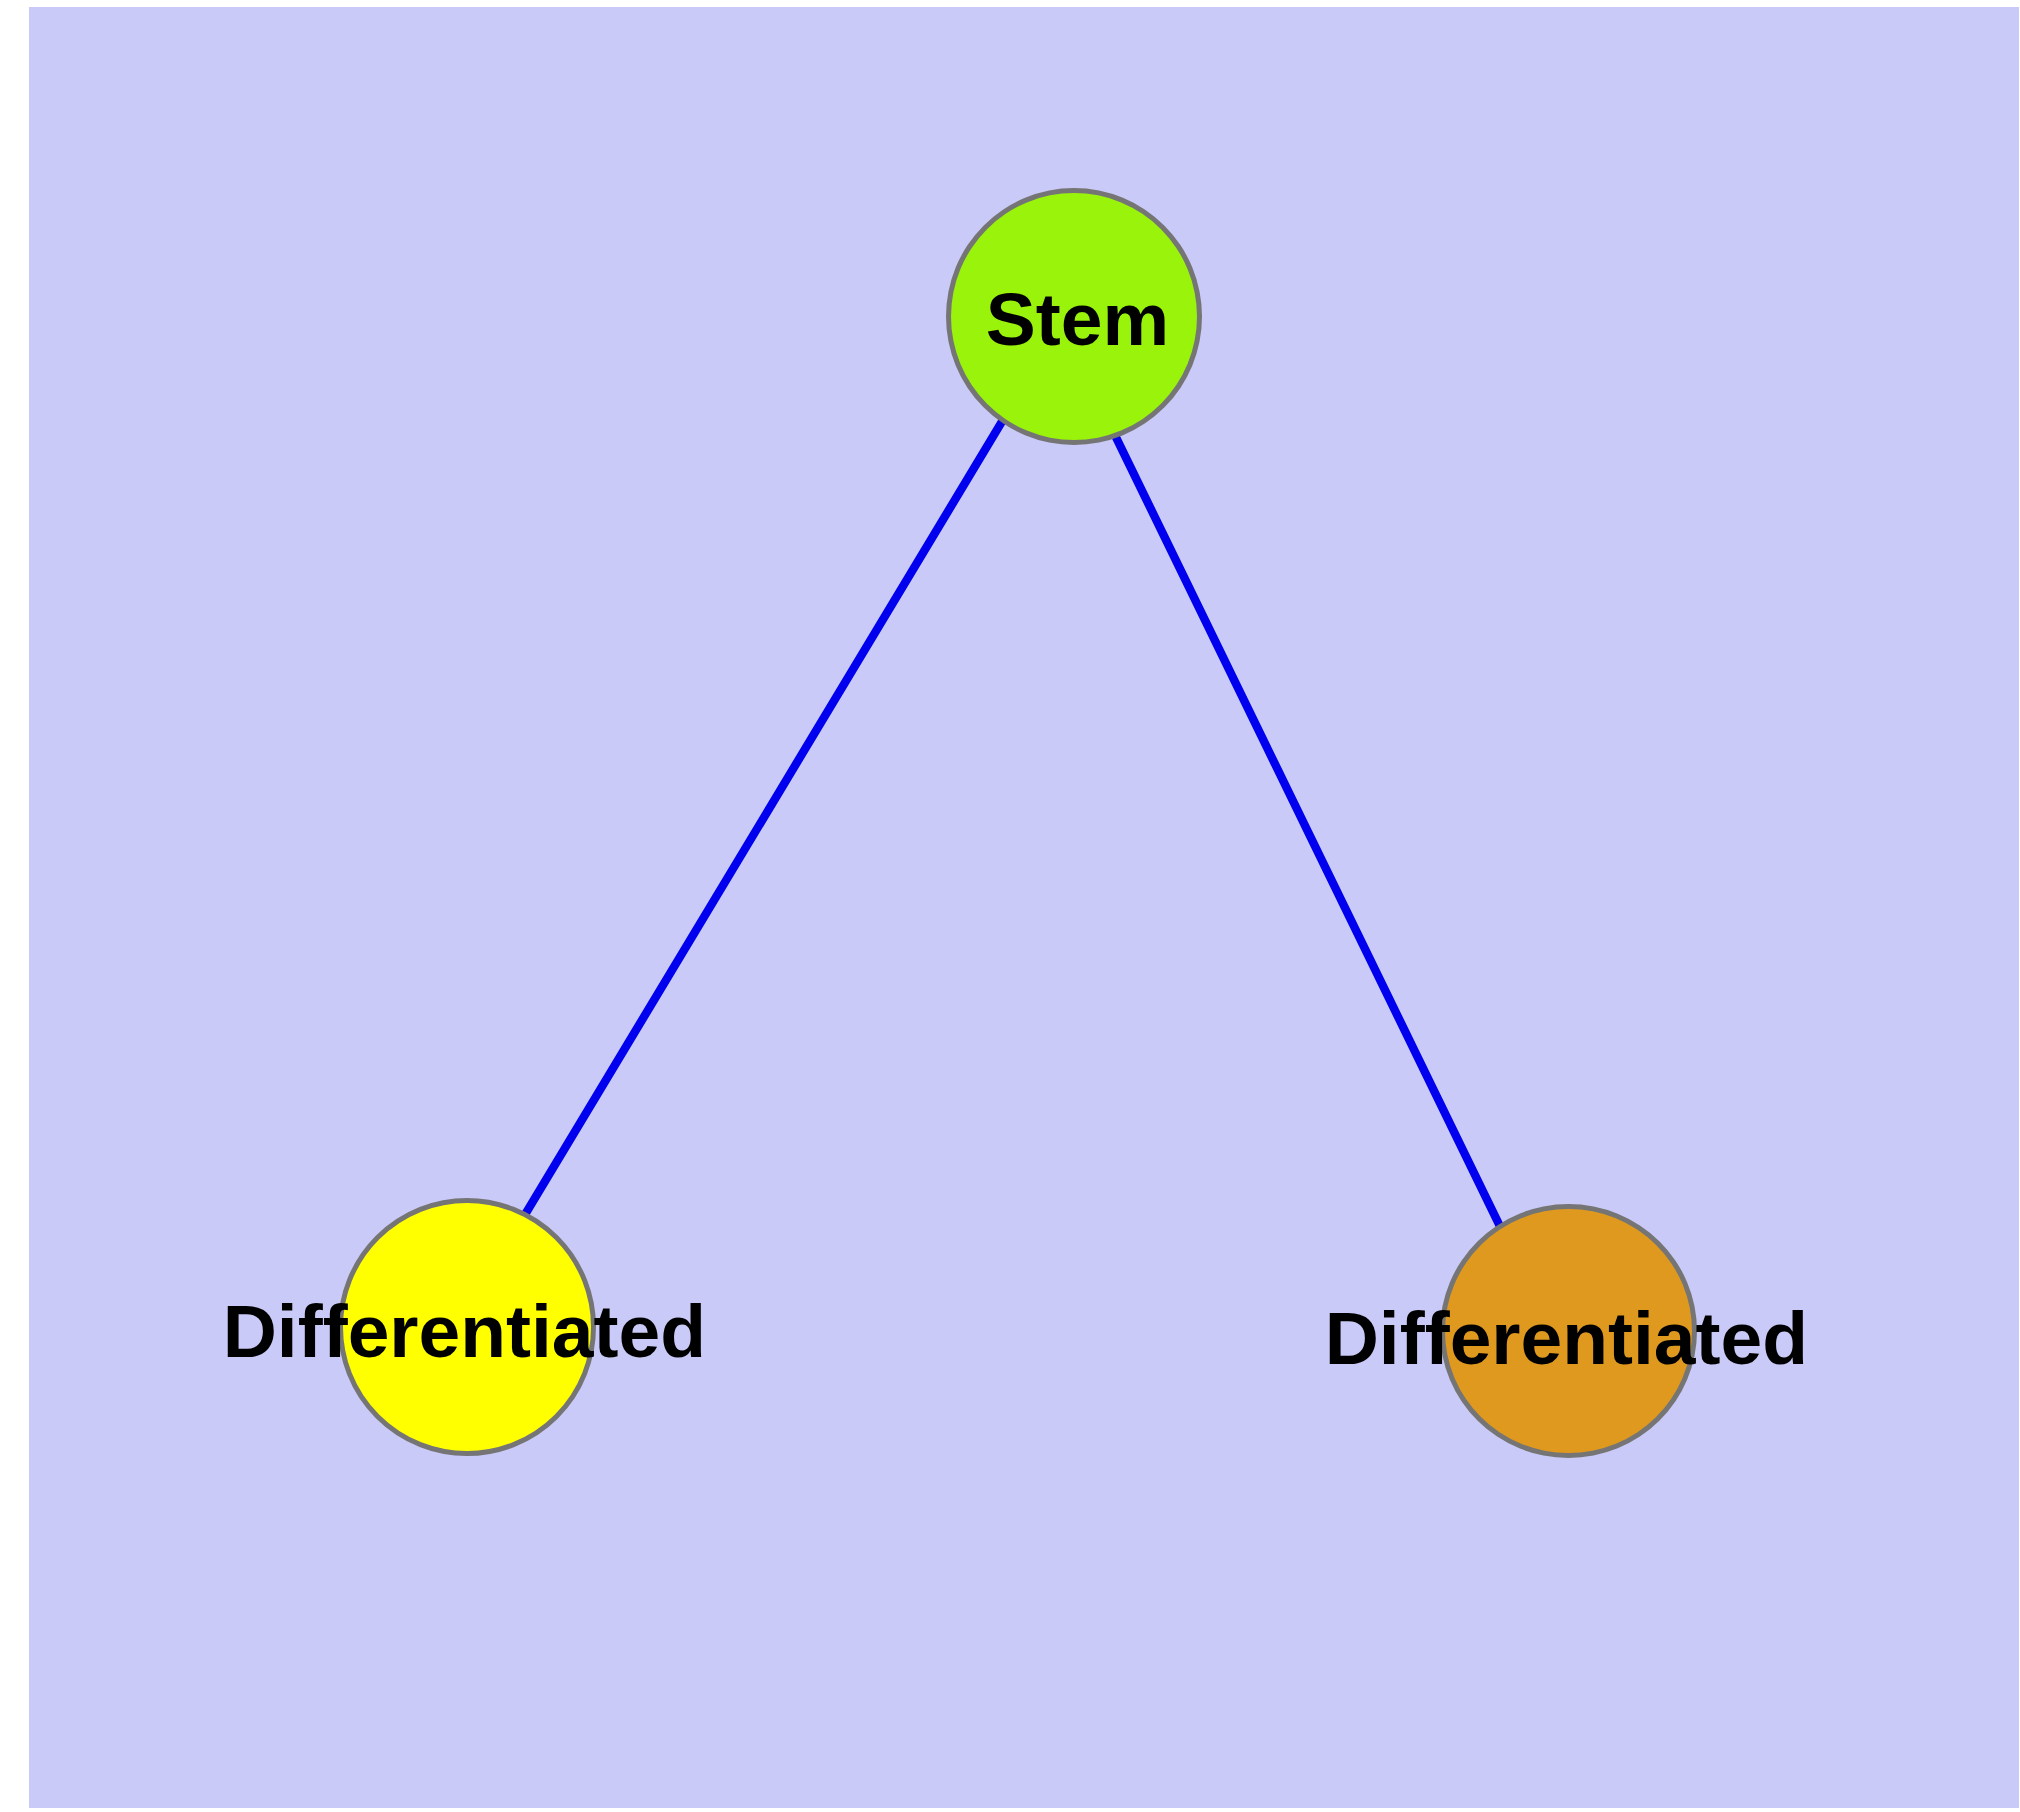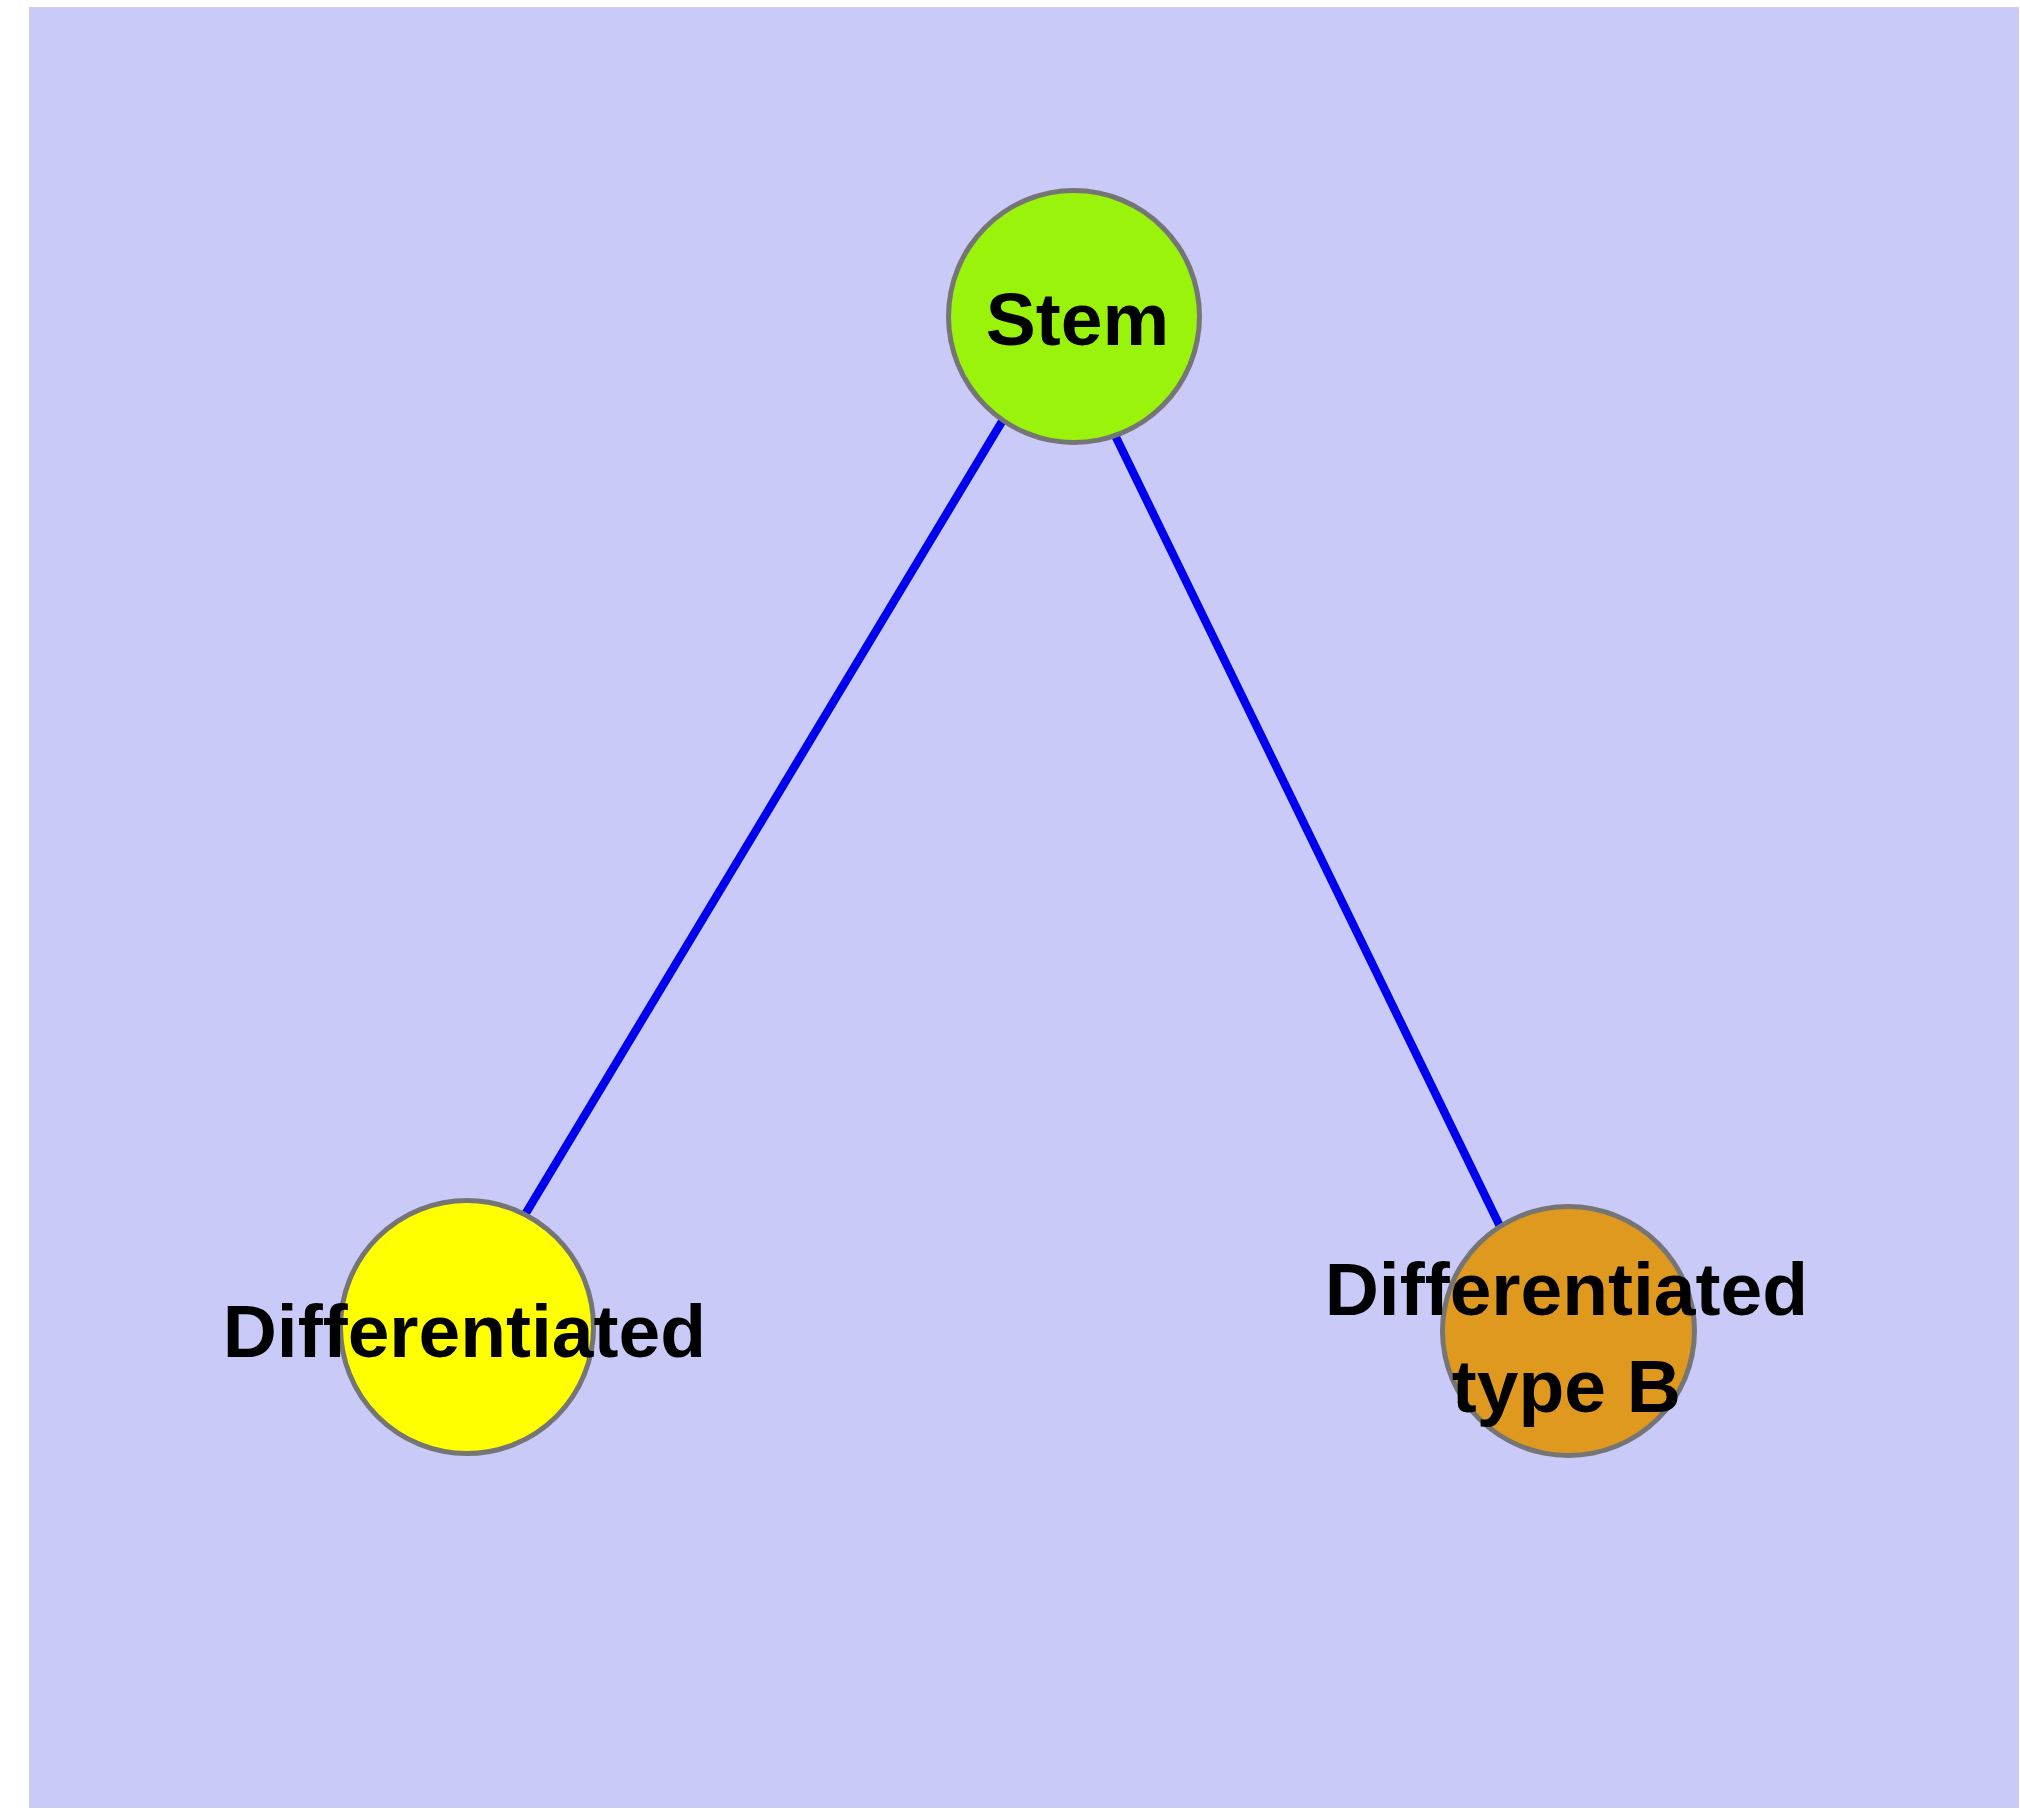--- a/index.html
+++ b/index.html
@@ -94,18 +94,17 @@
     <div class="node-circle circle-type-b" style="background-color: rgb(224, 153, 31); border-color: rgb(117, 117, 117);"></div>
 
     <div class="node-label label-stem" style="color: rgb(0, 0, 0);">Stem</div>
 
     <div class="node-label label-type-a" style="color: rgb(0, 0, 0);">
       <div>Differentiated</div>
     </div>
 
     <div class="node-label label-type-b" style="color: rgb(0, 0, 0);">
       <div>Differentiated</div>
-      <div>type B</div>
     </div>
 
   </div>
 </div>
 
 
 </body></html>

